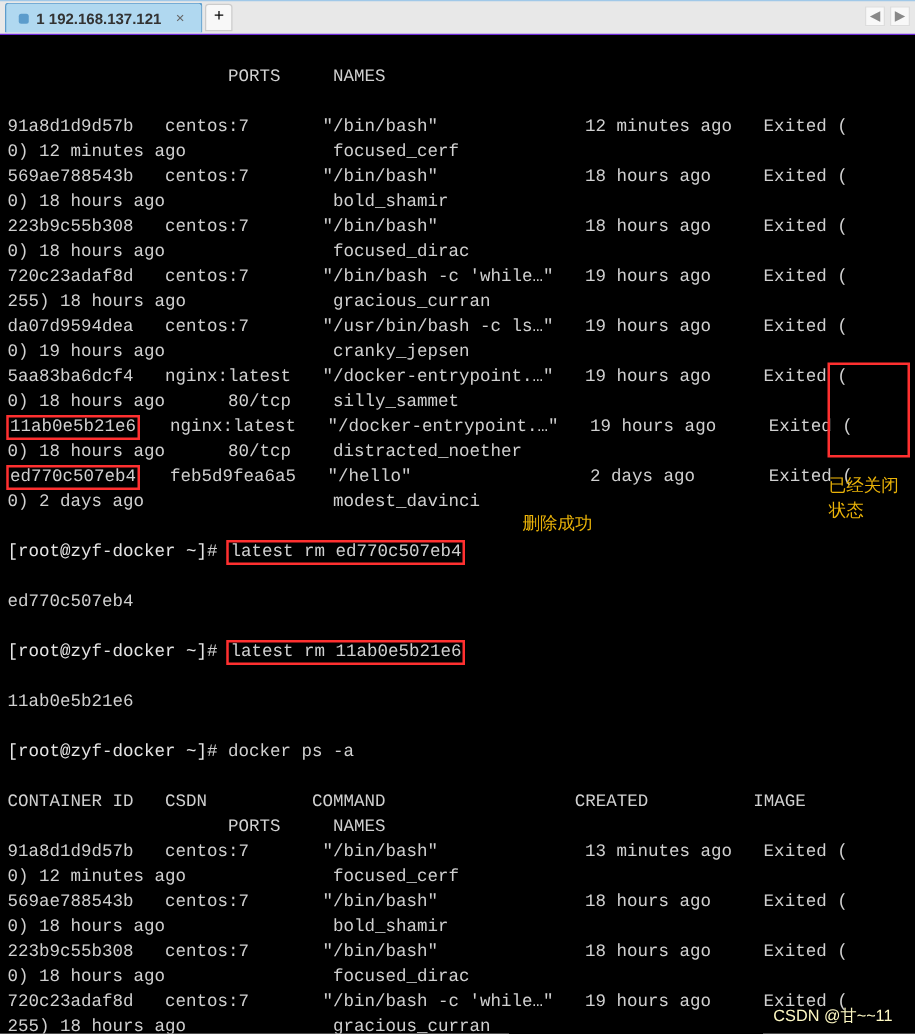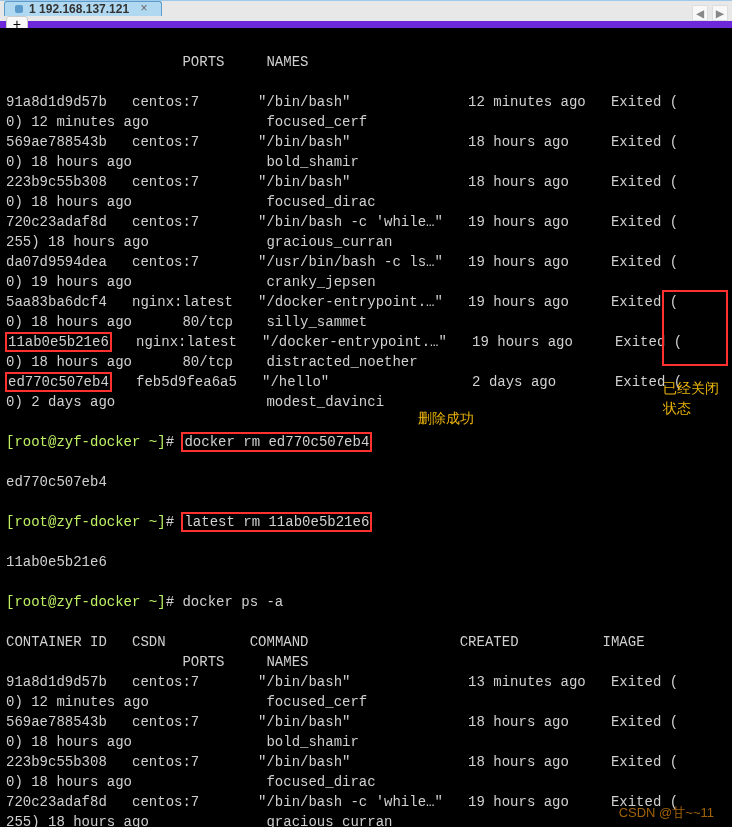--- a/index.html
+++ b/index.html
@@ -1,31 +1,31 @@
 <!DOCTYPE html>
 <html><head>
 <meta charset="utf-8">
 <style>
   * { margin: 0; padding: 0; box-sizing: border-box; }
   body { font-family: "Consolas", "Courier New", monospace; font-size: 14px; background: #f0f0f0; width: 732px; height: 827px; overflow: hidden; }
-  .tabbar { height: 28px; background: #e8e8e8; border-top: 1px solid #a0c8e8; border-bottom: 7px solid #6d28d9; display: flex; align-items: flex-start; padding-left: 4px; position: relative; flex-direction: column; }
+  .tabbar { height: 28px; background: #e8e8e8; border-top: 1px solid #a0c8e8; border-bottom: 1px solid #6d28d9; display: flex; align-items: center; padding-left: 4px; position: relative; }
   .tab { height: 24px; padding: 0 10px; background: #b0d8f0; border: 1px solid #5c9ccc; border-bottom: none; border-radius: 3px 3px 0 0; display: flex; align-items: center; font-size: 12px; font-family: Arial, sans-serif; color: #333; }
   .tab .dot { width: 8px; height: 8px; background: #5c9ccc; border-radius: 2px; margin-right: 6px; display:inline-block;}
   .tab-title { font-weight: bold; }
   .tab-close { margin-left: 8px; color: #666; width: 14px; height:14px; text-align:center; line-height:12px; border-radius:2px; }
   .tab-plus { width: 22px; height: 22px; border: 1px solid #ccc; margin-left: 2px; display:flex; align-items:center; justify-content:center; border-radius:3px 3px 0 0; background:#f8f8f8;}
   .tab-nav { position: absolute; right: 4px; top: 4px; display:flex; gap:4px; }
   .tab-nav span { width:16px; height:16px; display:flex; align-items:center; justify-content:center; color:#888; border:1px solid #ddd; background:#f8f8f8;}
   .terminal { background: #000; color: #d0d0d0; width: 732px; height: 799px; padding: 4px 6px; position: relative; line-height: 20px; white-space: pre; overflow: hidden; }
   .line { height: 20px; display: block; white-space: pre; }
-  .green { color: #bef264; }
+  .green { color: #e5e5e5; }
   .box-red { border: 2px solid #ff3030; display: inline-block; padding: 0 1px; margin: -2px -1px; line-height:16px; }
   .box-red-big { position:absolute; border:2px solid #ff3030; }
   .yellow-ann { position:absolute; color:#eab308; font-family: "Microsoft YaHei","SimSun",sans-serif; font-size:14px; }
-  .watermark { position:absolute; right:18px; bottom:4px; color:#a16207; font-size:13px; font-family:"SimSun",Arial;}
+  .watermark { position:absolute; right:18px; bottom:4px; color:#fef9c3; font-size:13px; font-family:"SimSun",Arial;}
 </style>
 </head>
 <body>
 
 <div class="tabbar">
   <div class="tab">
     <span class="dot"></span>
     <span class="tab-title"><span>1</span> <span>192.168.137.121</span></span>
     <span class="tab-close">×</span>
   </div>
@@ -34,21 +34,21 @@
     </div>
   <div class="tab-nav">
     <span>◀</span>
     <span>▶</span>
   </div>
 </div>
 
 <div class="terminal">
 <span class="line">                     <span>PORTS</span>     <span>NAMES</span></span>
 <div id="block1"><span class="line">91a8d1d9d57b   centos:7       "/bin/bash"              12 minutes ago   Exited (</span><span class="line">0) 12 minutes ago              focused_cerf</span><span class="line">569ae788543b   centos:7       "/bin/bash"              18 hours ago     Exited (</span><span class="line">0) 18 hours ago                bold_shamir</span><span class="line">223b9c55b308   centos:7       "/bin/bash"              18 hours ago     Exited (</span><span class="line">0) 18 hours ago                focused_dirac</span><span class="line">720c23adaf8d   centos:7       "/bin/bash -c 'while…"   19 hours ago     Exited (</span><span class="line">255) 18 hours ago              gracious_curran</span><span class="line">da07d9594dea   centos:7       "/usr/bin/bash -c ls…"   19 hours ago     Exited (</span><span class="line">0) 19 hours ago                cranky_jepsen</span><span class="line">5aa83ba6dcf4   nginx:latest   "/docker-entrypoint.…"   19 hours ago     Exited (</span><span class="line">0) 18 hours ago      80/tcp    silly_sammet</span><span class="line"><span class="box-red">11ab0e5b21e6</span>   nginx:latest   "/docker-entrypoint.…"   19 hours ago     Exited (</span><span class="line">0) 18 hours ago      80/tcp    distracted_noether</span><span class="line"><span class="box-red">ed770c507eb4</span>   feb5d9fea6a5   "/hello"                 2 days ago       Exited (</span><span class="line">0) 2 days ago                  modest_davinci</span></div>
-<span class="line"><span class="green">[root@zyf-docker ~]</span><span># </span><span class="box-red">docker rm ed770c507eb4</span></span>
+<span class="line"><span class="green">[root@zyf-docker ~]</span><span># </span><span class="box-red">latest rm ed770c507eb4</span></span>
 <span class="line">ed770c507eb4</span>
 <span class="line"><span class="green">[root@zyf-docker ~]</span><span># </span><span class="box-red">latest rm 11ab0e5b21e6</span></span>
 <span class="line">11ab0e5b21e6</span>
 <span class="line"><span class="green">[root@zyf-docker ~]</span><span># </span><span>docker ps -a</span></span>
 <span class="line"><span>CONTAINER ID</span>   <span>CSDN</span>          <span>COMMAND</span>                  <span>CREATED</span>          <span>IMAGE</span>
                      <span>PORTS</span>     <span>NAMES</span></span>
 <div id="block2"><span class="line">91a8d1d9d57b   centos:7       "/bin/bash"              13 minutes ago   Exited (</span><span class="line">0) 12 minutes ago              focused_cerf</span><span class="line">569ae788543b   centos:7       "/bin/bash"              18 hours ago     Exited (</span><span class="line">0) 18 hours ago                bold_shamir</span><span class="line">223b9c55b308   centos:7       "/bin/bash"              18 hours ago     Exited (</span><span class="line">0) 18 hours ago                focused_dirac</span><span class="line">720c23adaf8d   centos:7       "/bin/bash -c 'while…"   19 hours ago     Exited (</span><span class="line">255) 18 hours ago              gracious_curran</span></div>
 
 
 <div class="box-red-big" style="left:662px; top:262px; width:66px; height:76px;"></div>

